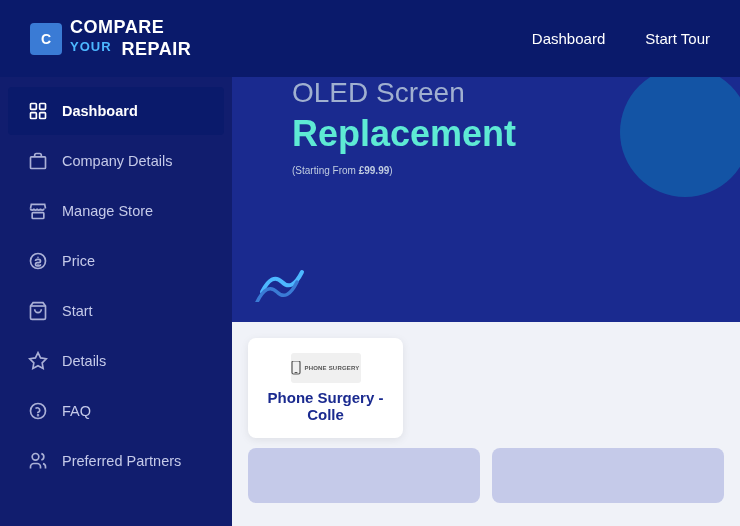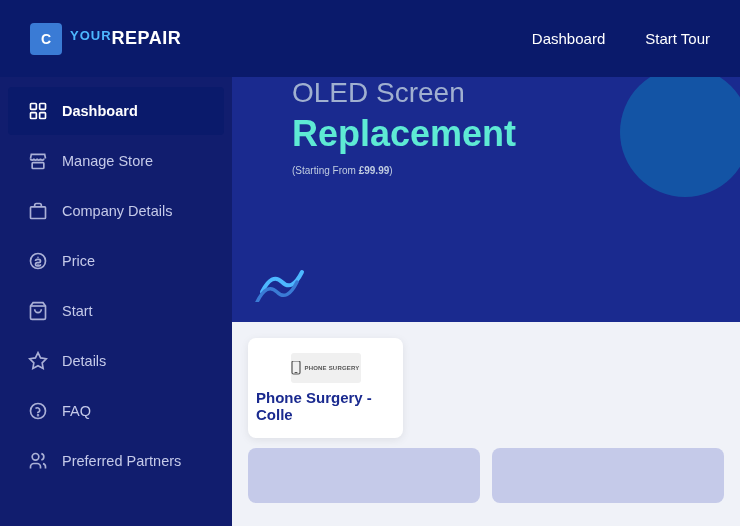--- a/index.html
+++ b/index.html
@@ -176,21 +176,21 @@
       color: #555;
       letter-spacing: 0.3px;
       text-transform: uppercase;
       font-weight: 600;
       margin-bottom: 6px;
     }
     .store-card-name {
       font-size: 15px;
       font-weight: 700;
       color: #1a2a8f;
-      text-align: left;
+      text-align: center;
       padding: 0 8px;
     }
 
     
     .bottom-row {
       display: flex;
       gap: 12px;
       padding: 10px 16px 0;
     }
     .bottom-card {
@@ -200,22 +200,23 @@
       flex: 1;
     }
   </style>
 </head>
 <body>
 
 <header class="header">
   <div class="logo-container">
     <div class="logo-icon-box">C</div>
     <div class="logo-text">
+      <div>COMPARE</div>
       <div style="display:flex; gap:0px;">
-        <span style="color:#4db8ff; font-size:13px; font-weight:700; letter-spacing:1px; margin-right:0;">YOUR</span>
+        <span style="color:#4db8ff; font-size:13px; font-weight:700; letter-spacing:1px; margin-right:10px;">YOUR</span>
         <span>REPAIR</span>
       </div>
     </div>
   </div>
   <nav class="header-nav">
     <a href="#">Dashboard</a>
     <a href="#">Start Tour</a>
   </nav>
 </header>
 
@@ -228,34 +229,34 @@
         <rect x="3" y="3" width="7" height="7" rx="1"></rect>
           <rect x="14" y="3" width="7" height="7" rx="1"></rect>
         <rect x="3" y="14" width="7" height="7" rx="1"></rect>
           <rect x="14" y="14" width="7" height="7" rx="1"></rect>
       </svg>
       <span>Dashboard</span>
     </div>
 
     <div class="sidebar-item">
       <svg class="sidebar-icon" viewBox="0 0 24 24" fill="none" stroke="#c5cae9" stroke-width="2">
+        <rect x="3" y="7" width="18" height="14" rx="1"></rect>
+          <path d="M16 7V5a2 2 0 00-2-2h-4a2 2 0 00-2 2v2"></path>
+        <line x1="12" y1="12" x2="12" y2="12.01" stroke-width="2"></line>
+      </svg>
+      <span>Company Details</span>
+    </div>
+
+    <div class="sidebar-item">
+      <svg class="sidebar-icon" viewBox="0 0 24 24" fill="none" stroke="#c5cae9" stroke-width="2">
         <path d="M3 9l1-5h16l1 5"></path>
           <path d="M3 9a2 2 0 004 0 2 2 0 004 0 2 2 0 004 0 2 2 0 004 0"></path>
         <rect x="5" y="14" width="14" height="7" rx="1"></rect>
       </svg>
       <span>Manage Store</span>
-    </div>
-
-    <div class="sidebar-item">
-      <svg class="sidebar-icon" viewBox="0 0 24 24" fill="none" stroke="#c5cae9" stroke-width="2">
-        <rect x="3" y="7" width="18" height="14" rx="1"></rect>
-          <path d="M16 7V5a2 2 0 00-2-2h-4a2 2 0 00-2 2v2"></path>
-        <line x1="12" y1="12" x2="12" y2="12.01" stroke-width="2"></line>
-      </svg>
-      <span>Company Details</span>
     </div>
 
     <div class="sidebar-item">
       <svg class="sidebar-icon" viewBox="0 0 24 24" fill="none" stroke="#c5cae9" stroke-width="2">
         <circle cx="12" cy="12" r="9"></circle>
           <path d="M12 7v1m0 8v1m-3-5c0-1.1.9-2 2-2h2a2 2 0 010 4h-2a2 2 0 000 4h2c1.1 0 2-.9 2-2"></path>
       </svg>
       <span>Price</span>
     </div>
 

